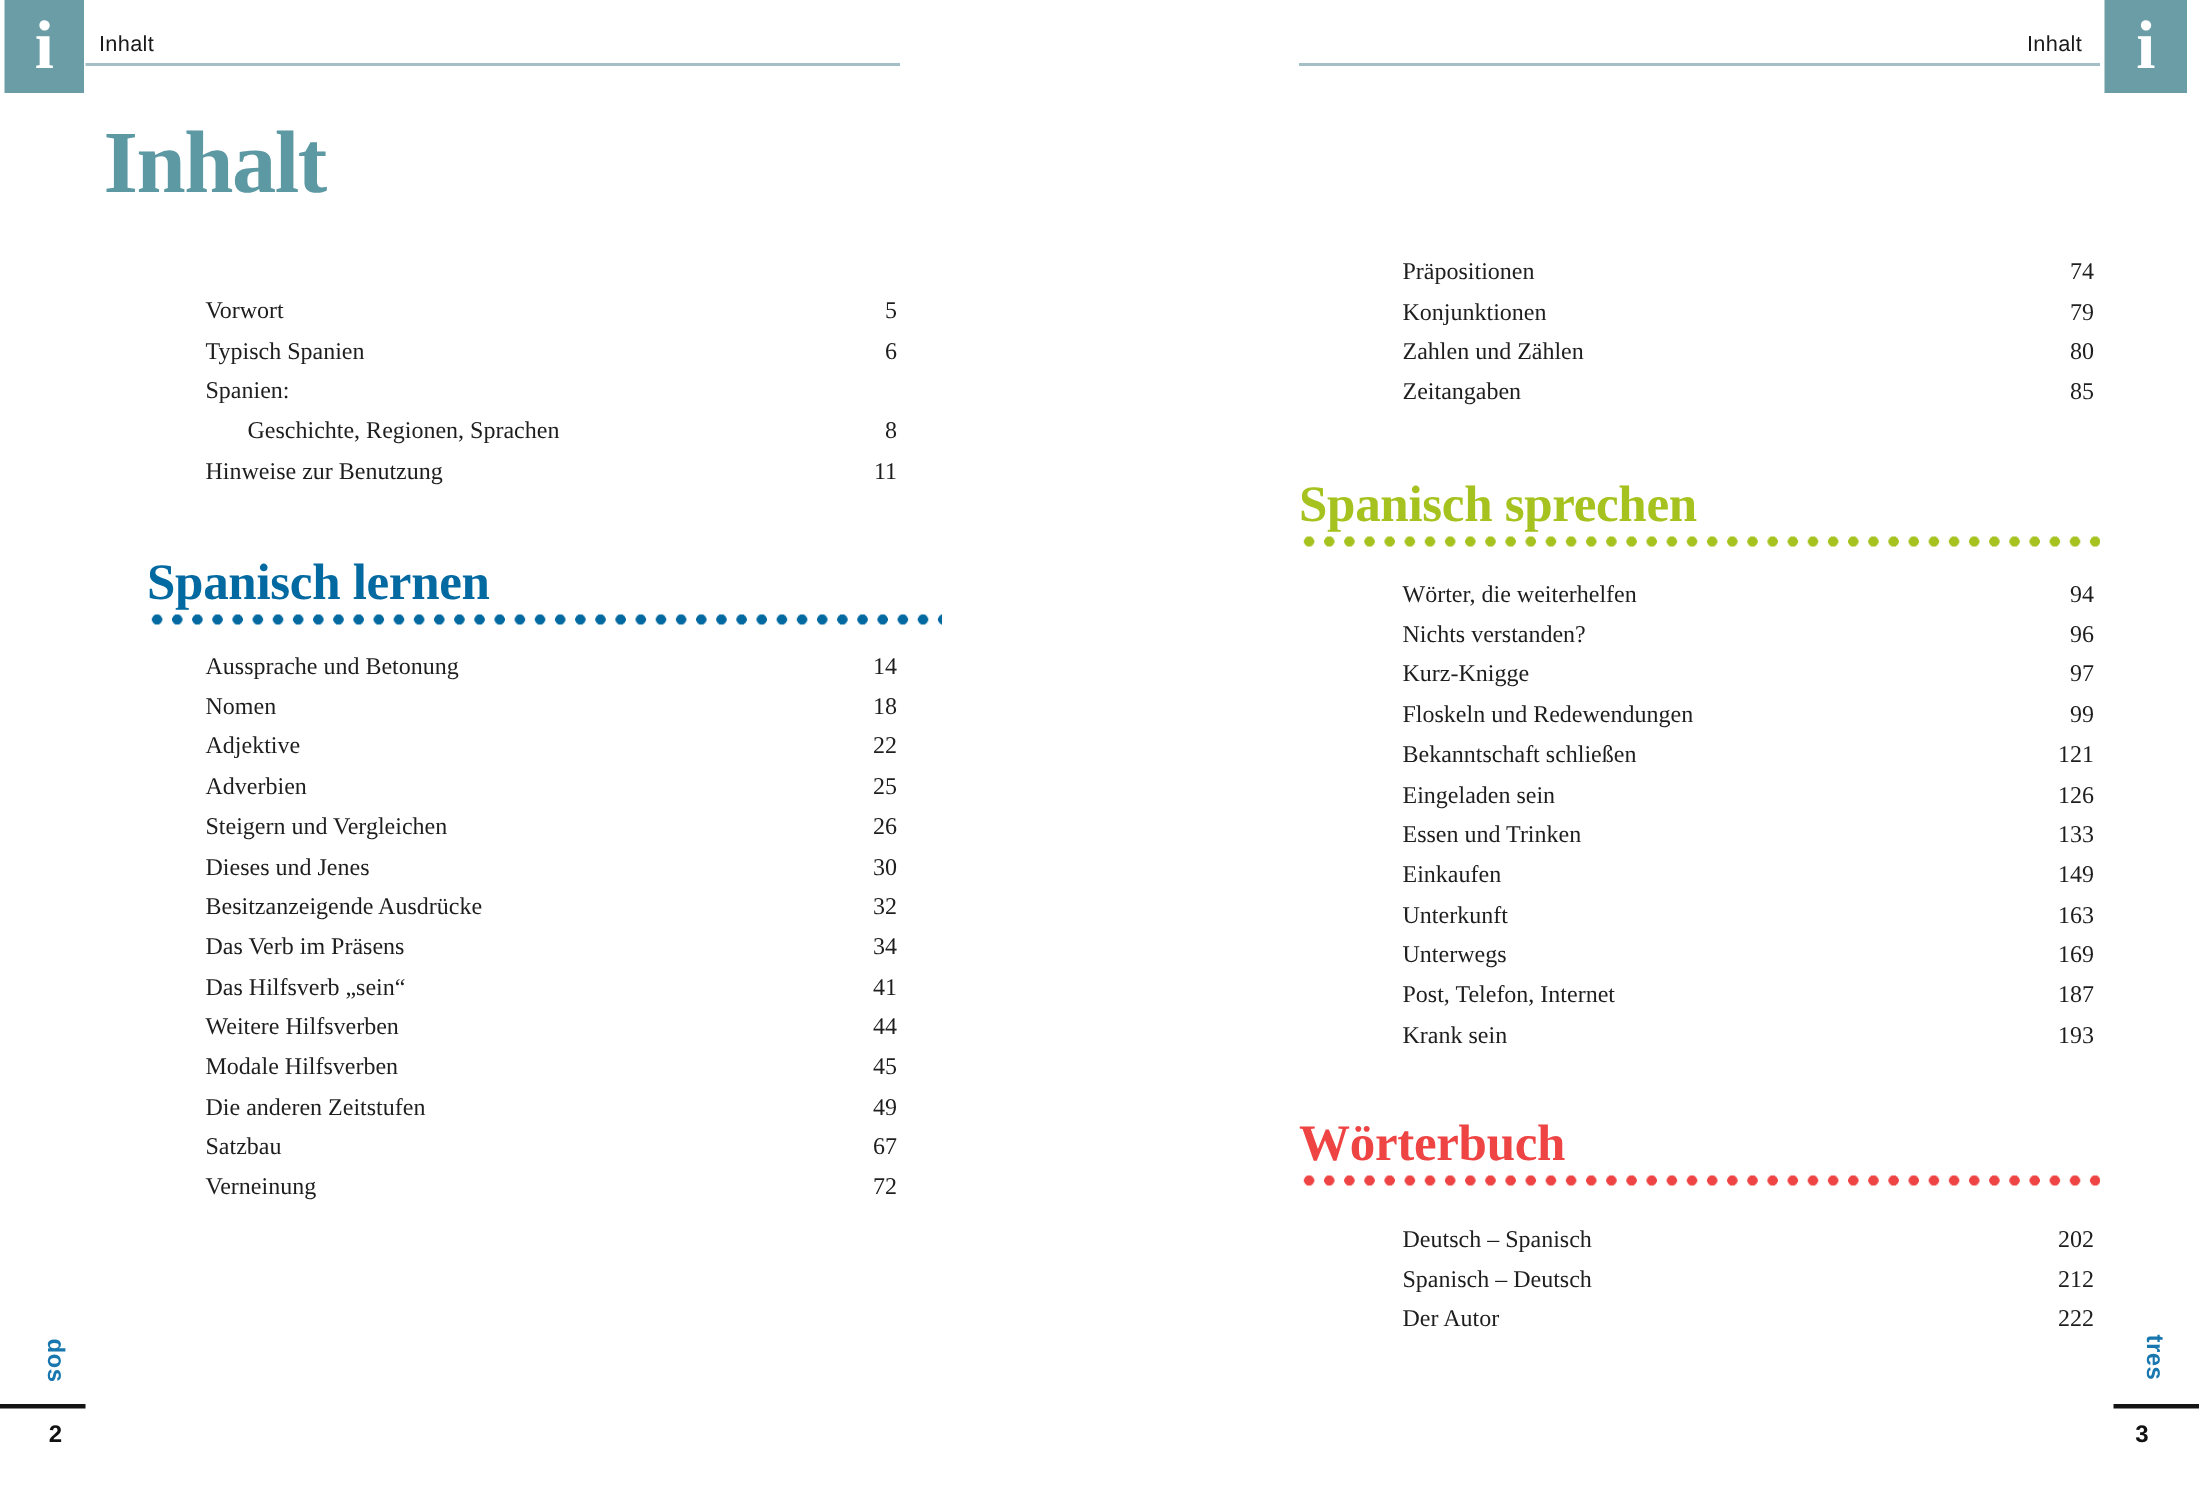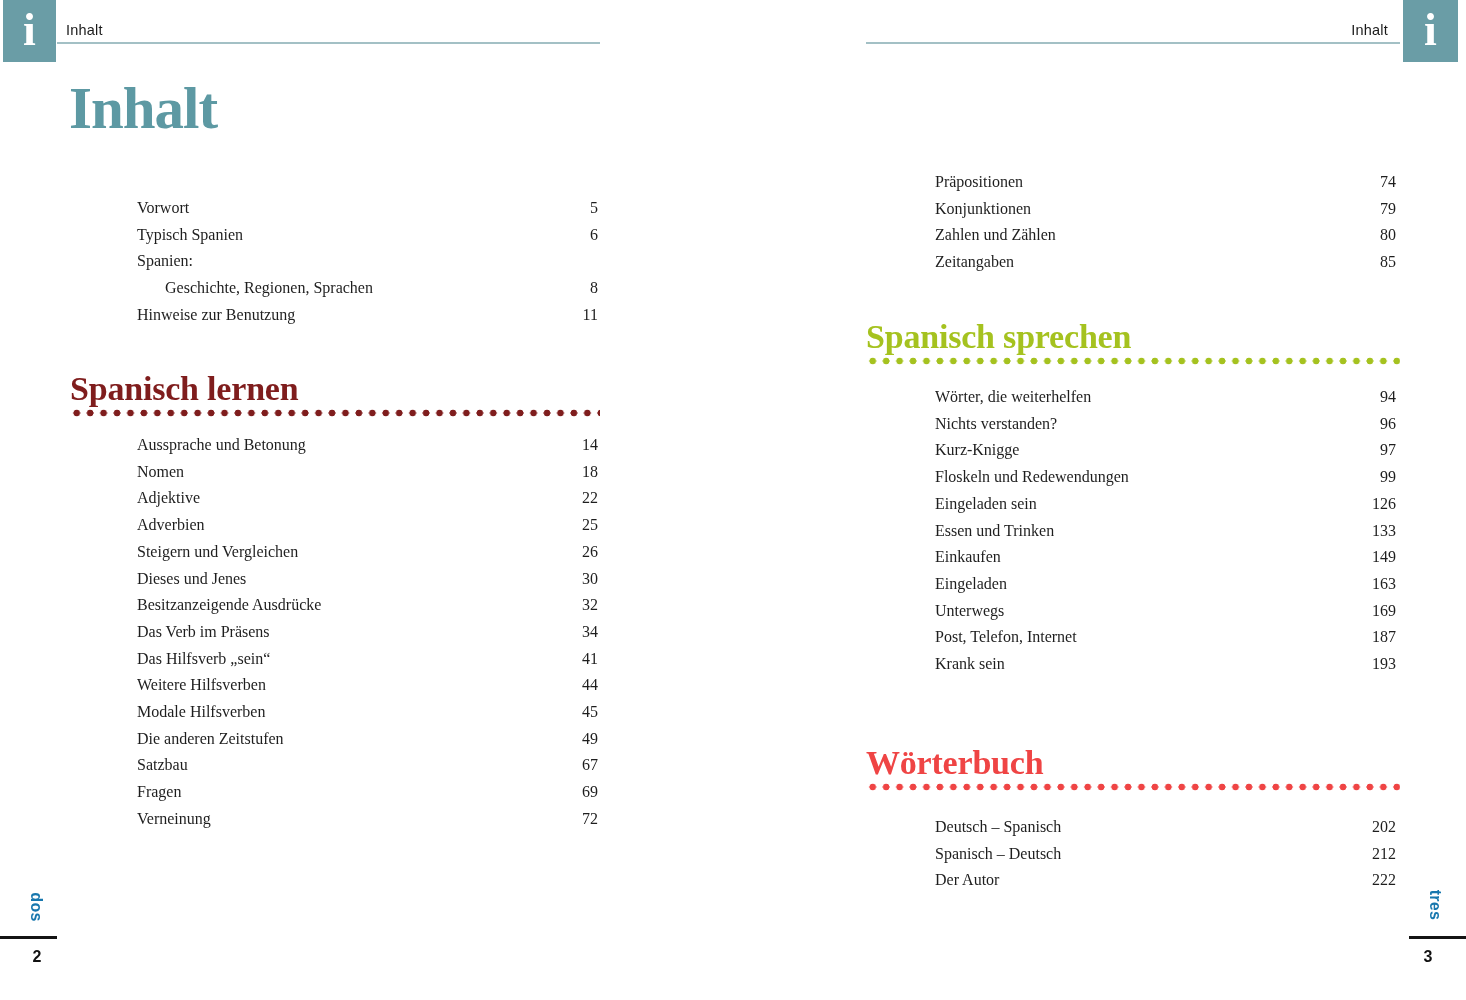--- a/index.html
+++ b/index.html
@@ -61,21 +61,21 @@
   .section-head .sec-title {
     font-size:34px; line-height:34px; font-weight:700; letter-spacing:-0.2px;
   }
   .sec-dots {
     height:8px; margin-top:3px;
     background-image:radial-gradient(circle, currentColor 3.25px, transparent 3.6px);
     background-size:13.45px 8px;
     background-repeat:repeat-x;
     background-position:left center;
   }
-  .section-head.red   { color:#7f1d1d; }
+  .section-head.red   { color:#0369a1;margin-left:28px; }
   .section-head.green { color:#a5c21f; }
   .section-head.navy  { color:#ef4444; }
   .section-head.red .sec-title,
   .section-head.green .sec-title,
   .section-head.navy .sec-title { color:inherit; }
   
   .vlabel {
     position:absolute; width:50px; height:58px;
     display:flex; align-items:center; justify-content:center;
   }
@@ -201,25 +201,20 @@
         <span class="toc-label">Die anderen Zeitstufen</span>
         <span class="leader"></span>
         <span class="toc-page">49</span>
       </div>
       <div class="toc-row">
         <span class="toc-label">Satzbau</span>
         <span class="leader"></span>
         <span class="toc-page">67</span>
       </div>
       <div class="toc-row">
-        <span class="toc-label">Fragen</span>
-        <span class="leader"></span>
-        <span class="toc-page">69</span>
-      </div>
-      <div class="toc-row">
         <span class="toc-label">Verneinung</span>
         <span class="leader"></span>
         <span class="toc-page">72</span>
       </div>
     </div>
 
   <div class="vlabel left">
     <span>dos</span>
   </div>
   <div class="foot-rule left"></div>
@@ -274,36 +269,41 @@
         <span class="toc-label">Kurz-Knigge</span>
         <span class="leader"></span>
         <span class="toc-page">97</span>
       </div>
       <div class="toc-row">
         <span class="toc-label">Floskeln und Redewendungen</span>
         <span class="leader"></span>
         <span class="toc-page">99</span>
       </div>
       <div class="toc-row">
+        <span class="toc-label">Bekanntschaft schließen</span>
+        <span class="leader"></span>
+        <span class="toc-page">121</span>
+      </div>
+      <div class="toc-row">
         <span class="toc-label">Eingeladen sein</span>
         <span class="leader"></span>
         <span class="toc-page">126</span>
       </div>
       <div class="toc-row">
         <span class="toc-label">Essen und Trinken</span>
         <span class="leader"></span>
         <span class="toc-page">133</span>
       </div>
       <div class="toc-row">
         <span class="toc-label">Einkaufen</span>
         <span class="leader"></span>
         <span class="toc-page">149</span>
       </div>
       <div class="toc-row">
-        <span class="toc-label">Eingeladen</span>
+        <span class="toc-label">Unterkunft</span>
         <span class="leader"></span>
         <span class="toc-page">163</span>
       </div>
       <div class="toc-row">
         <span class="toc-label">Unterwegs</span>
         <span class="leader"></span>
         <span class="toc-page">169</span>
       </div>
       <div class="toc-row">
         <span class="toc-label">Post, Telefon, Internet</span>

